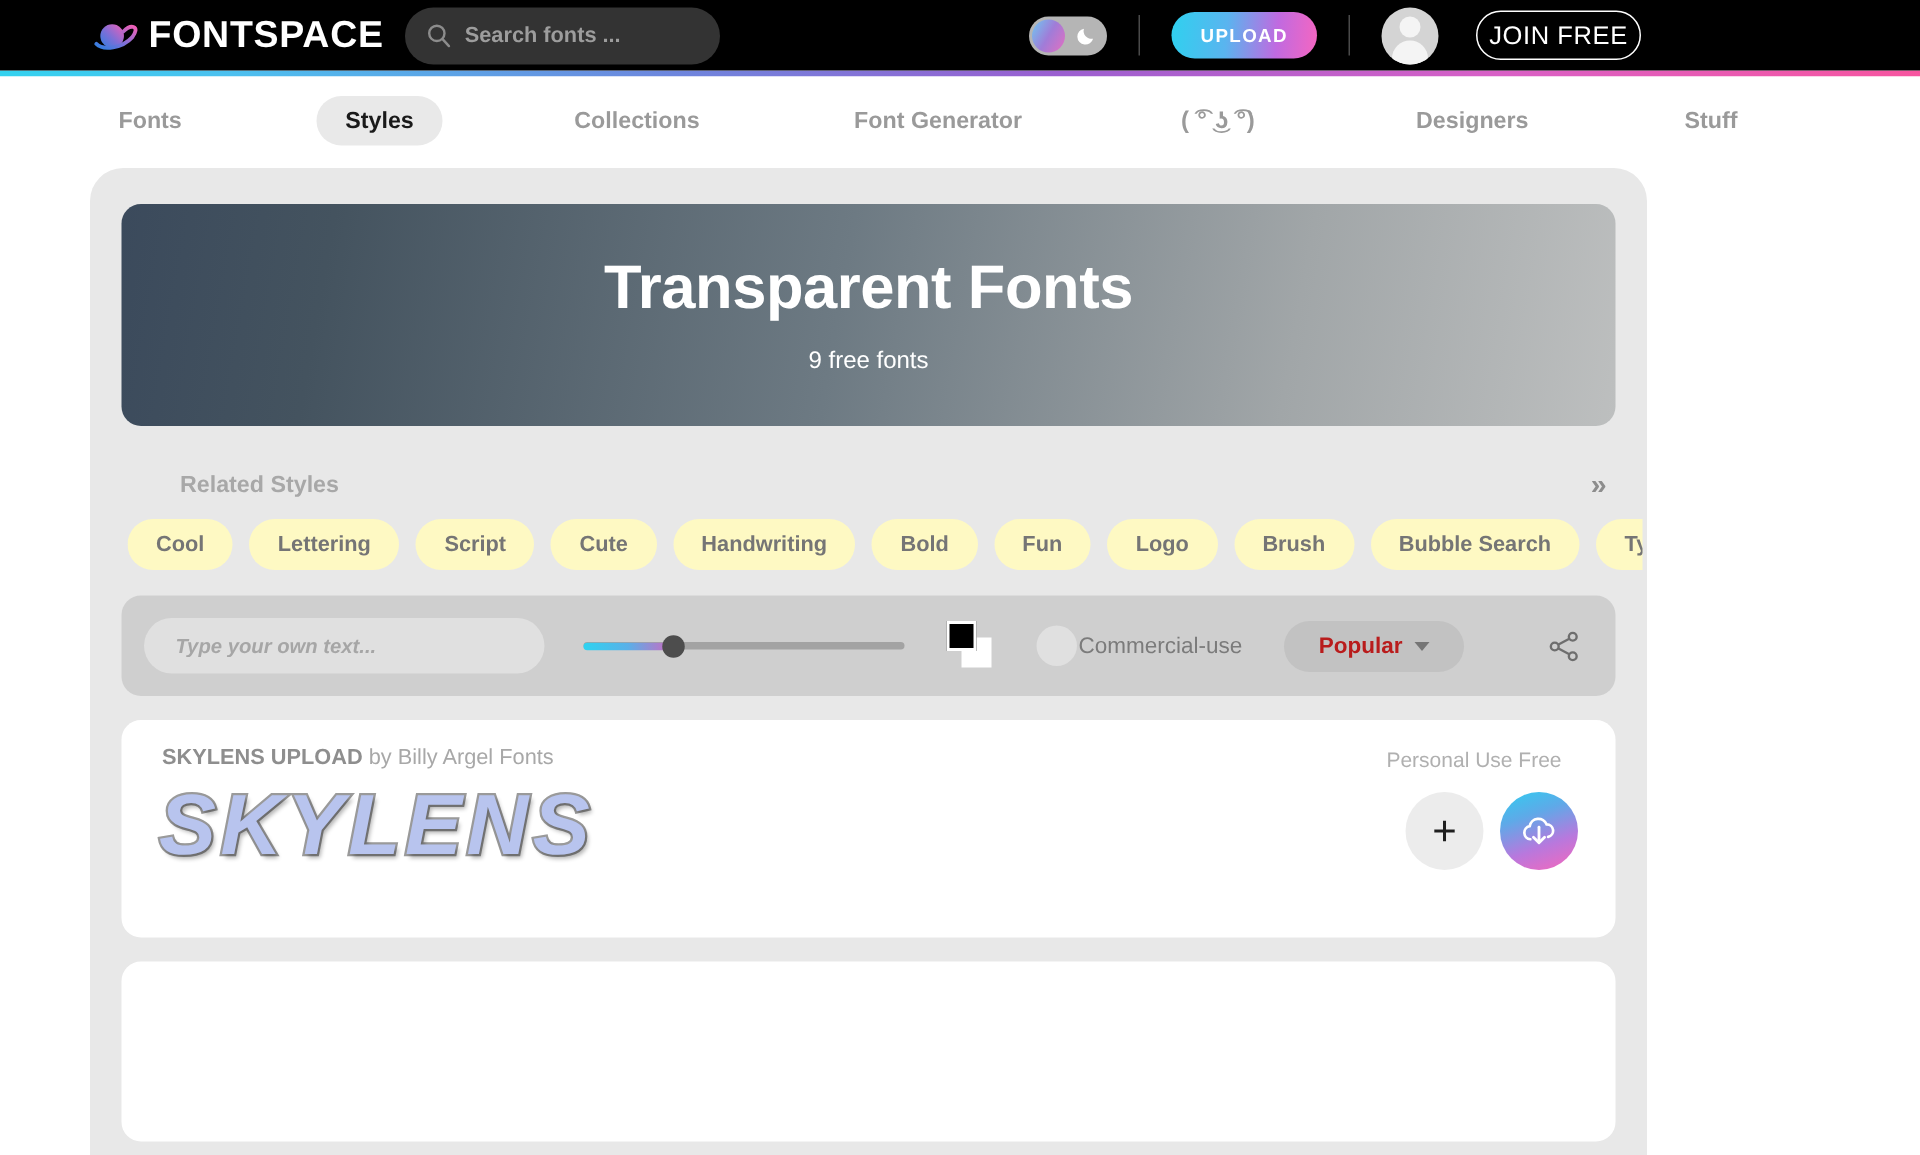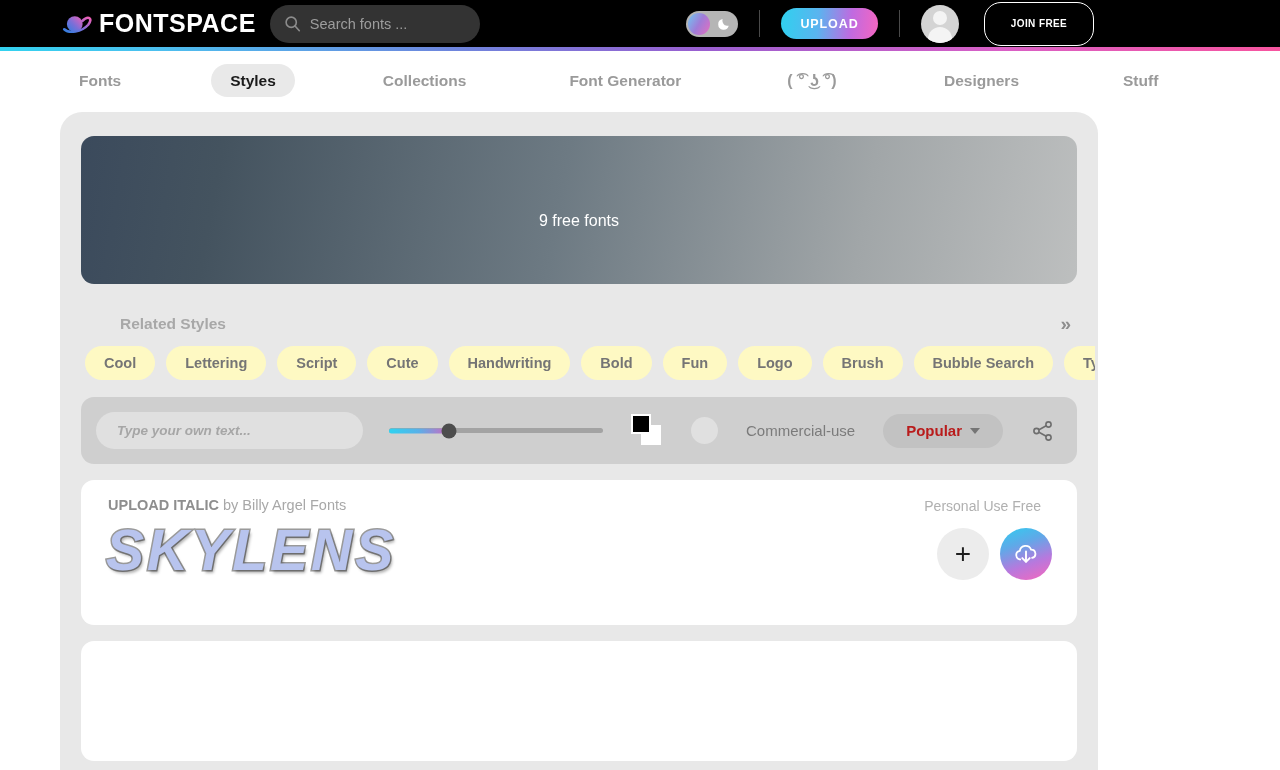--- a/index.html
+++ b/index.html
@@ -29,21 +29,21 @@
   .search-box {
     margin-left: 14px;
     width: 210px; height: 38px;
     background: #333333; border-radius: 19px;
     display: flex; align-items: center; gap: 9px;
     padding: 0 14px;
   }
   .search-icon { width: 17px; height: 17px; flex: 0 0 auto; }
   .search-input {
     background: transparent; border: none; outline: none;
-    color: #9d9d9d; font-size: 14.5px; font-weight: 400;
+    color: #9d9d9d; font-size: 14.5px; font-weight: 700;
     font-family: "Liberation Sans", sans-serif;
     width: 150px;
   }
   .search-input::placeholder { color: #9d9d9d; opacity: 1; }
 
   .header-right {
     margin-left: auto; margin-right: 186px;
     display: flex; align-items: center;
   }
   .theme-toggle {
@@ -75,23 +75,23 @@
     content: ""; position: absolute; left: 50%; top: 6px;
     transform: translateX(-50%);
     width: 14px; height: 14px; border-radius: 50%; background: #f4f4f4;
   }
   .avatar::after {
     content: ""; position: absolute; left: 50%; top: 22px;
     transform: translateX(-50%);
     width: 24px; height: 20px; border-radius: 12px 12px 0 0; background: #f4f4f4;
   }
   .join-btn {
-    width: 110px; height: 44px; border-radius: 17px;
+    width: 110px; height: 33px; border-radius: 17px;
     background: transparent; border: 1.6px solid #ffffff;
-    color: #ffffff; font-size: 10px; font-weight: 700; letter-spacing: 0.4px;
+    color: #ffffff; font-size: 17px; font-weight: 400; letter-spacing: 0.4px;
     font-family: "Liberation Sans", sans-serif; cursor: pointer;
   }
   .grad-bar {
     width: 1280px; height: 4px;
     background: linear-gradient(90deg, #33d2ef 0%, #4cc0ef 12%, #6d86dd 35%, #9a5fd0 55%, #d860c6 78%, #f7559f 100%);
   }
 
   
   .nav {
     width: 1280px; height: 59px; background: #ffffff;
@@ -195,21 +195,21 @@
   }
   .swatch-black {
     position: absolute; left: 0; top: 0; width: 20px; height: 20px;
     background: #000000; border: 2px solid #ffffff; z-index: 2;
   }
   .swatch-white {
     position: absolute; left: 10px; top: 11px; width: 20px; height: 20px;
     background: #ffffff; z-index: 1;
   }
   .commercial-wrap {
-    margin-left: 27px; display: flex; align-items: center; gap: 28px; cursor: pointer;
+    margin-left: 27px; display: flex; align-items: center; gap: 1px; cursor: pointer;
   }
   .commercial-circle {
     width: 27px; height: 27px; border-radius: 50%; background: #e0e0e0;
   }
   .commercial-label {
     color: #7b7b7b; font-size: 15px; font-weight: 400; line-height: 1;
   }
   .sort-btn {
     margin-left: 28px;
     background: #c2c2c2; border: none; border-radius: 17px;
@@ -328,20 +328,21 @@
   <div class="nav-item kaomoji">( ͡° ͜ʖ ͡°)</div>
   <div style="width:69px"></div>
   <div class="nav-item">Designers</div>
   <div style="width:66px"></div>
   <div class="nav-item">Stuff</div>
 </nav>
 
 <div class="page-shell">
 
   <div class="hero">
+    <div class="hero-title">Transparent Fonts</div>
     <div class="hero-sub">9 free fonts</div>
   </div>
 
   <div class="related-block">
     <div class="related-label">Related Styles</div>
     <div class="chev-more">»</div>
     <div class="chips-row">
       <div class="chip">Cool</div>
       <div class="chip">Lettering</div>
       <div class="chip">Script</div>
@@ -384,21 +385,21 @@
       <circle cx="17.5" cy="5.5" r="2.6" fill="none" stroke="#6e6e6e" stroke-width="1.6"></circle>
       <circle cx="5.5" cy="12" r="2.6" fill="none" stroke="#6e6e6e" stroke-width="1.6"></circle>
       <circle cx="17.5" cy="18.5" r="2.6" fill="none" stroke="#6e6e6e" stroke-width="1.6"></circle>
       <line x1="8" y1="10.7" x2="15.2" y2="6.8" stroke="#6e6e6e" stroke-width="1.6"></line>
       <line x1="8" y1="13.3" x2="15.2" y2="17.2" stroke="#6e6e6e" stroke-width="1.6"></line>
     </svg>
   </div>
 
   <div class="card first">
     <div class="card-meta">
-      <span class="font-name">UPLOAD ITALIC</span>
+      <span class="font-name">SKYLENS UPLOAD</span>
       <span class="font-author">
         <span>by</span> <span>Billy Argel Fonts</span>
       </span>
     </div>
     <div class="preview">
       <span class="preview-text">SKYLENS</span>
     </div>
     <div class="license">Personal Use Free</div>
     <div class="card-actions">
       <button class="add-btn">

